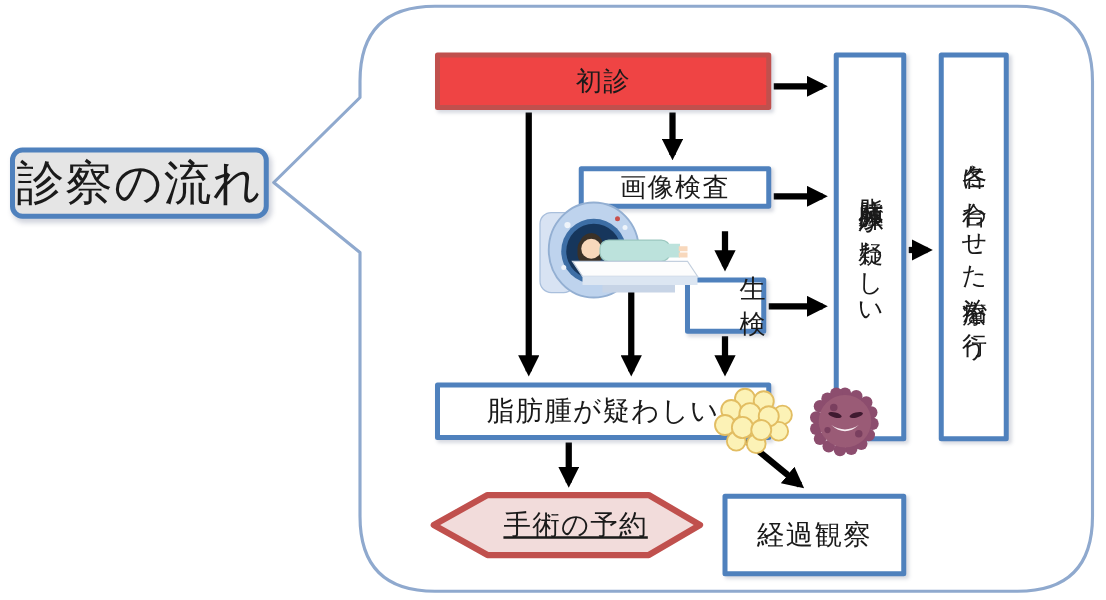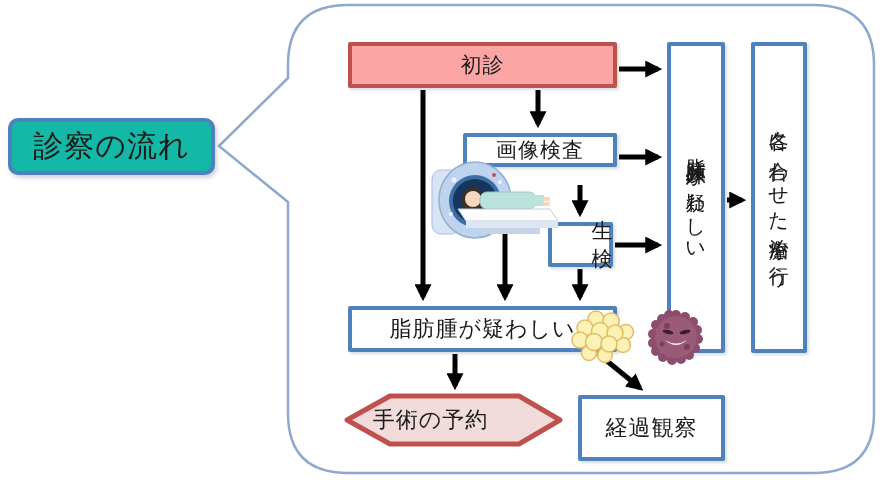--- a/index.html
+++ b/index.html
@@ -12,47 +12,47 @@
   svg{position:absolute;left:0;top:0;}
   .layer-under{z-index:0;}
   .layer-over{z-index:3;pointer-events:none;}
   .node{
     position:absolute;box-sizing:border-box;z-index:2;
     display:flex;align-items:center;justify-content:center;
     background:#ffffff;border:4px solid #4F81BD;border-radius:2px;
     font-size:21px;letter-spacing:1px;
     box-shadow:2px 2px 3px rgba(100,110,140,0.25);
   }
-  .node.red{border-color:#C0504D;background:#fca5a5;}
+  .node.red{border-color:#C0504D;background:#ef4444;}
   .node.vert{font-size:20px;letter-spacing:0;}
   .node.vert .vtext{
     writing-mode:vertical-rl;text-orientation:upright;
     line-height:1;letter-spacing:2px;
   }
   .hex-label{
     position:absolute;box-sizing:border-box;z-index:2;
     display:flex;align-items:center;justify-content:center;
     background:transparent;border:none;font-size:22px;letter-spacing:1px;
   }
   #callout-label{
     position:absolute;left:8px;top:118px;width:207px;height:57px;
     box-sizing:border-box;z-index:2;
     display:flex;align-items:center;justify-content:center;
-    background:#14b8a6;border:4px solid #4F81BD;border-radius:10px;
-    font-size:30px;letter-spacing:1px;
+    background:#e5e5e5;border:4px solid #4F81BD;border-radius:10px;
+    font-size:38px;letter-spacing:1px;
     box-shadow:2px 3px 4px rgba(100,110,140,0.3);
   }
   #box-first-visit{left:348px;top:42px;width:269px;height:46px;}
   #box-imaging{left:463px;top:133px;width:154px;height:34px;}
   #box-biopsy{left:548px;top:222px;width:65px;height:45px;padding-left:44px;}
   #box-lipoma{left:348px;top:306px;width:269px;height:46px;font-size:22px;}
   #box-nonlipoma{left:667px;top:42px;width:58px;height:311px;}
   #box-treatment{left:751px;top:42px;width:56px;height:311px;}
   #box-followup{left:578px;top:395px;width:147px;height:66px;font-size:22px;}
-  #hex-surgery-label{left:338px;top:396px;width:185px;height:48px;}
+  #hex-surgery-label{left:368px;top:396px;width:185px;height:48px;text-decoration:underline;}
 </style>
 </head>
 <body>
 
 <div id="stage">
 
   <svg class="layer-under" width="885" height="480" viewBox="0 0 885 480">
     <defs>
       <marker id="ah" viewBox="0 0 10 10" refX="7.5" refY="5" markerWidth="3.4" markerHeight="3.4" orient="auto-start-reverse">
         <path d="M0,0 L10,5 L0,10 Z" fill="#000000"></path>

